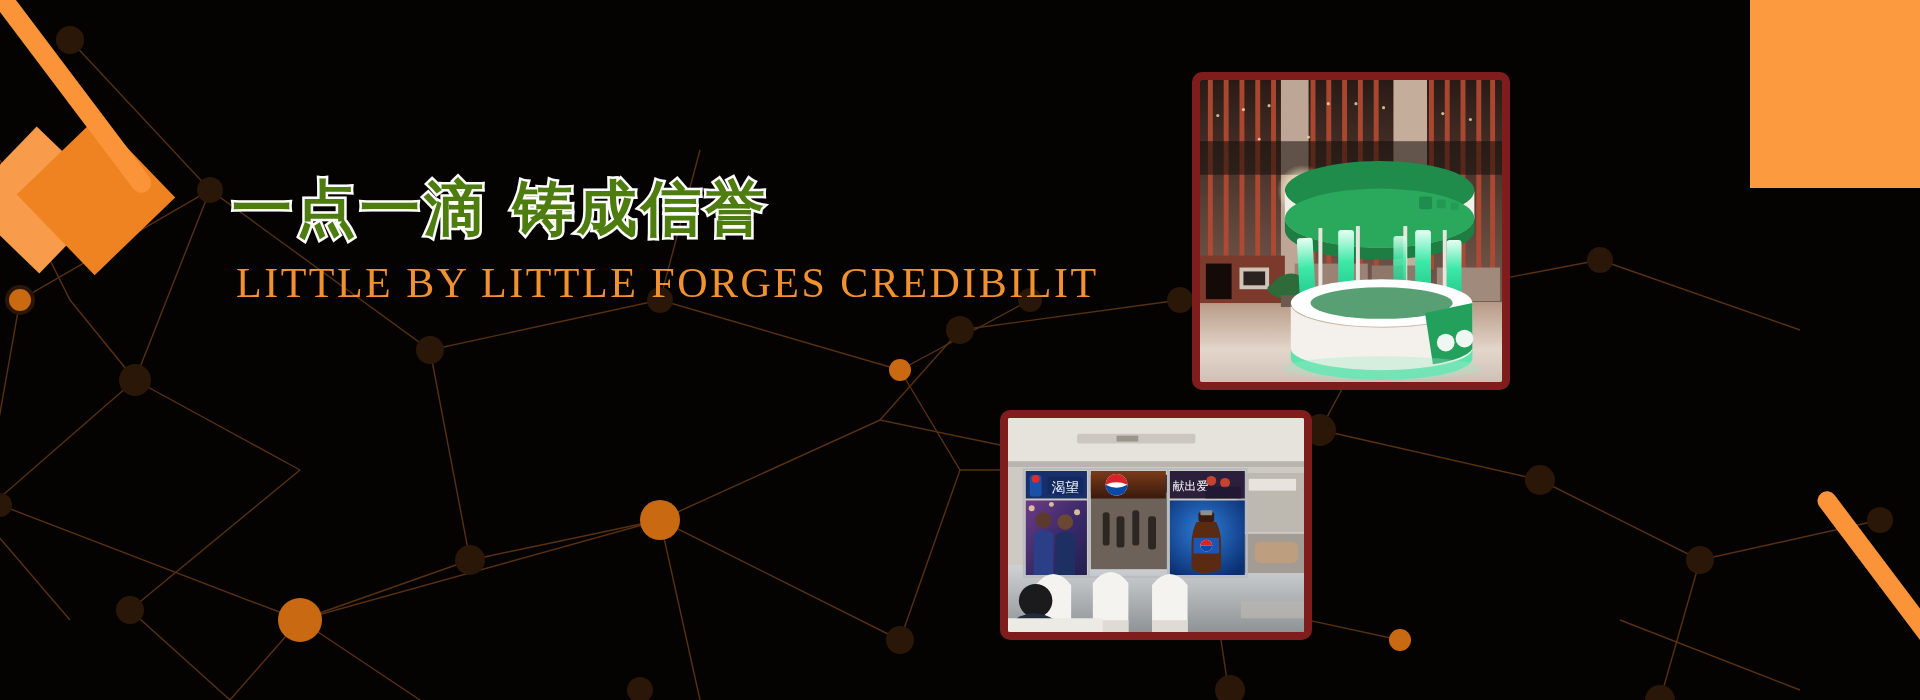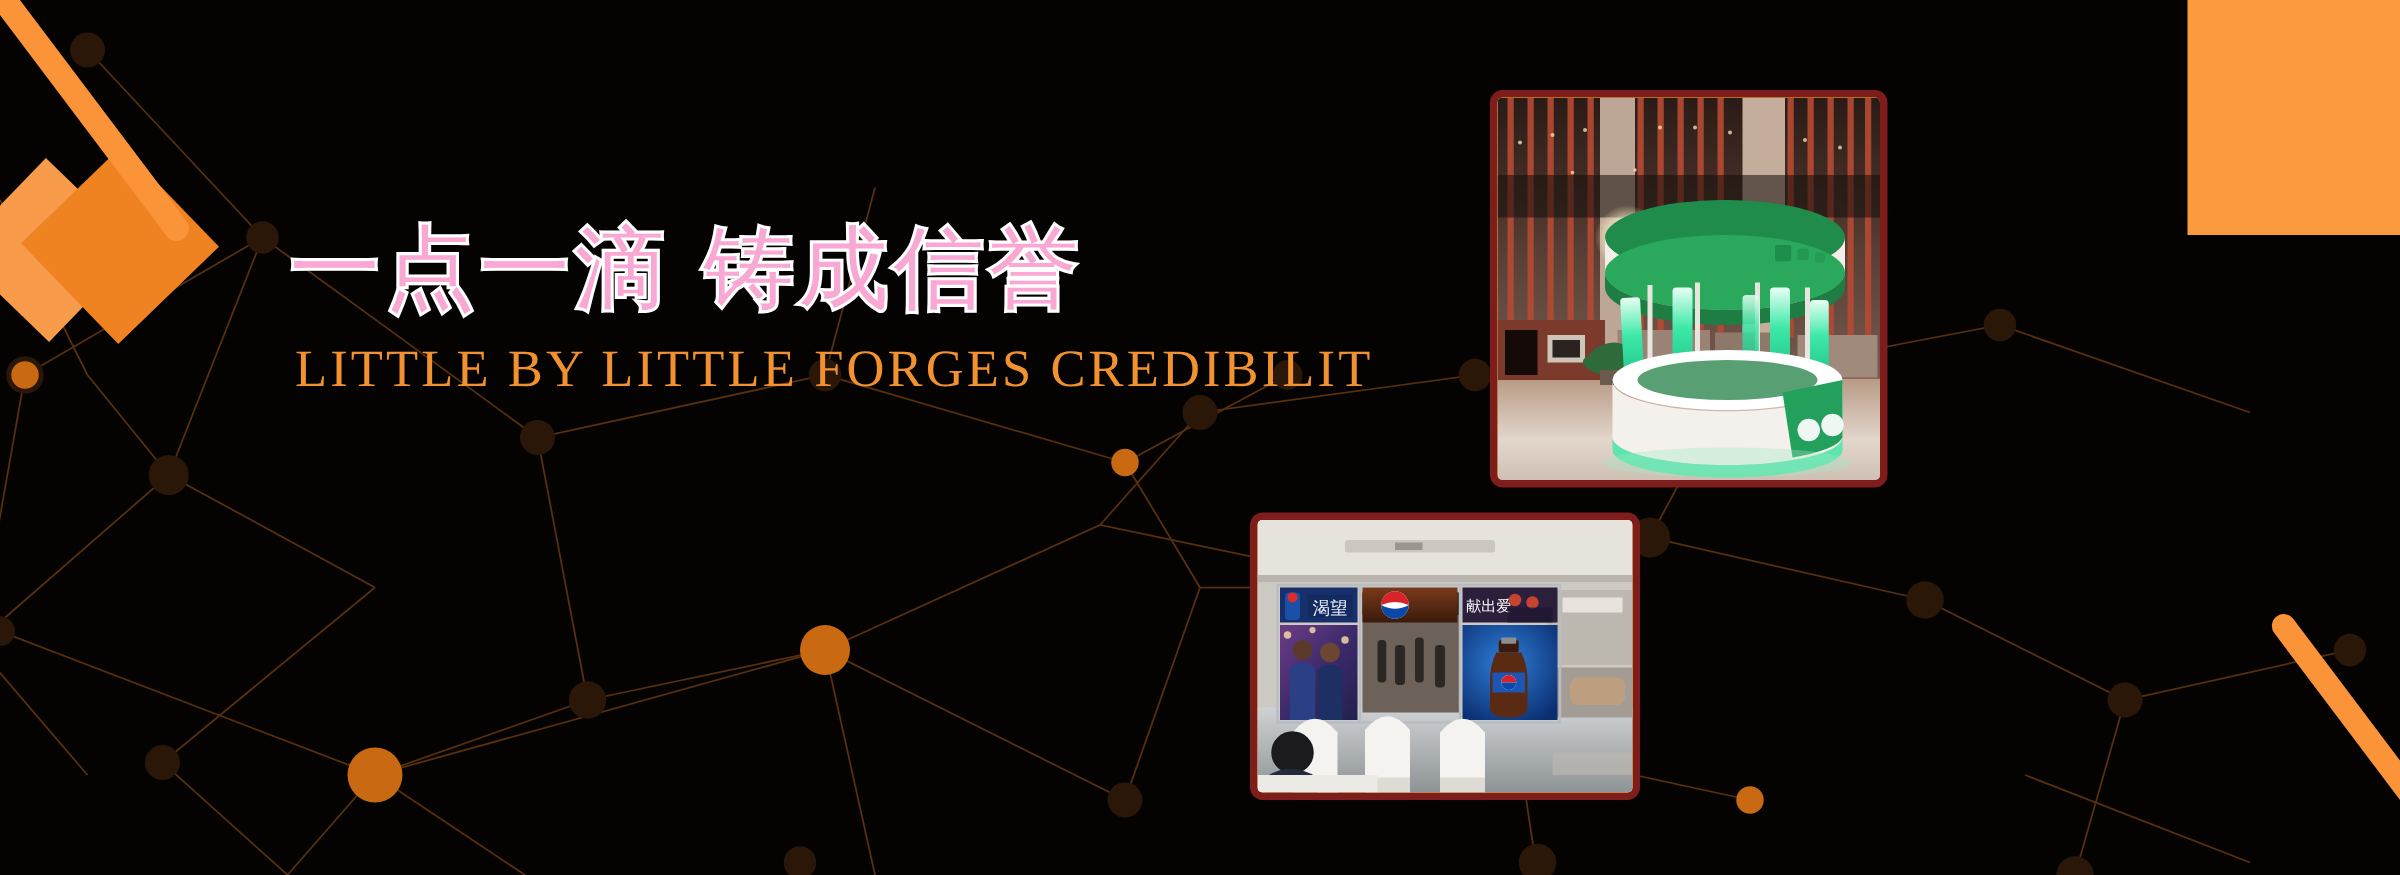--- a/index.html
+++ b/index.html
@@ -56,46 +56,46 @@
 
   
   .copy{
     position:absolute;
     left:232px;top:176px;
     z-index:6;
   }
   .headline{
     margin:0;
     font-family:"DejaVu Sans","Liberation Sans",sans-serif;
-    font-size:72px;
-    font-weight:normal;
+    font-size:60px;
+    font-weight:bold;
     line-height:1.08;
     letter-spacing:4px;
-    color:#f9a8d4;
+    color:#4d7c0f;
     -webkit-text-stroke:5px #ffffff;
     paint-order:stroke fill;
     white-space:nowrap;
   }
   .subline{
     margin:18px 0 0 4px;
     font-family:Liberation Serif, serif;
     font-size:42px;
     font-weight:normal;
     letter-spacing:2.5px;
     color:#f2912f;
     white-space:nowrap;
   }
 
   
   .photo{
     position:absolute;
-    border:6px solid #7f1d1d;
+    border:8px solid #7f1d1d;
     border-radius:10px;
     overflow:hidden;
-    background:#fde047;
+    background:#15803d;
   }
   .photo svg{display:block;width:100%;height:100%;}
 
   .photo-top{
     left:1192px;top:72px;width:318px;height:318px;
     z-index:5;
   }
   .photo-bottom{
     left:1000px;top:410px;width:312px;height:230px;
     z-index:7;

